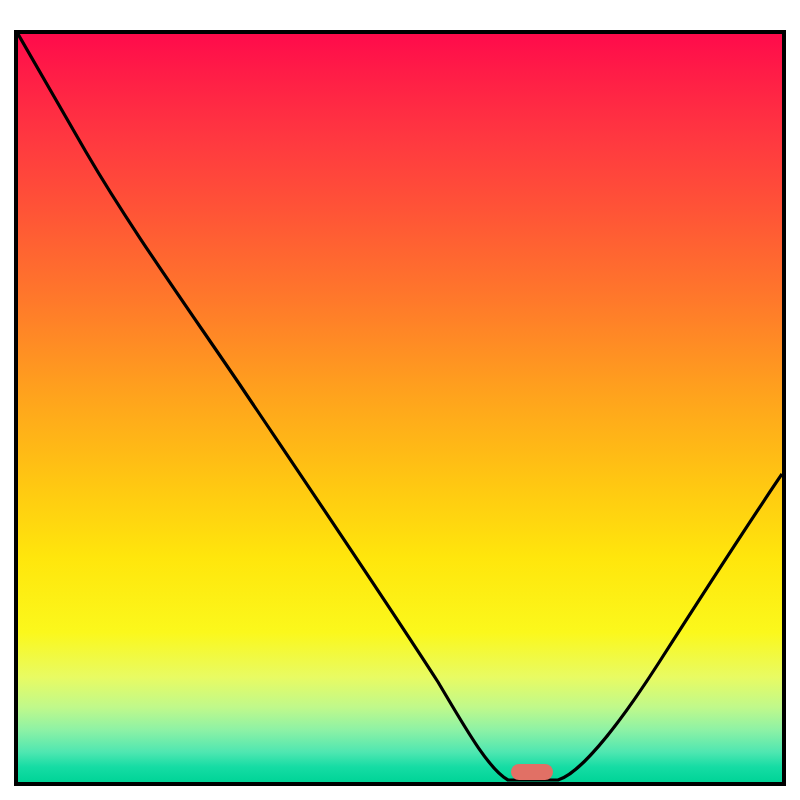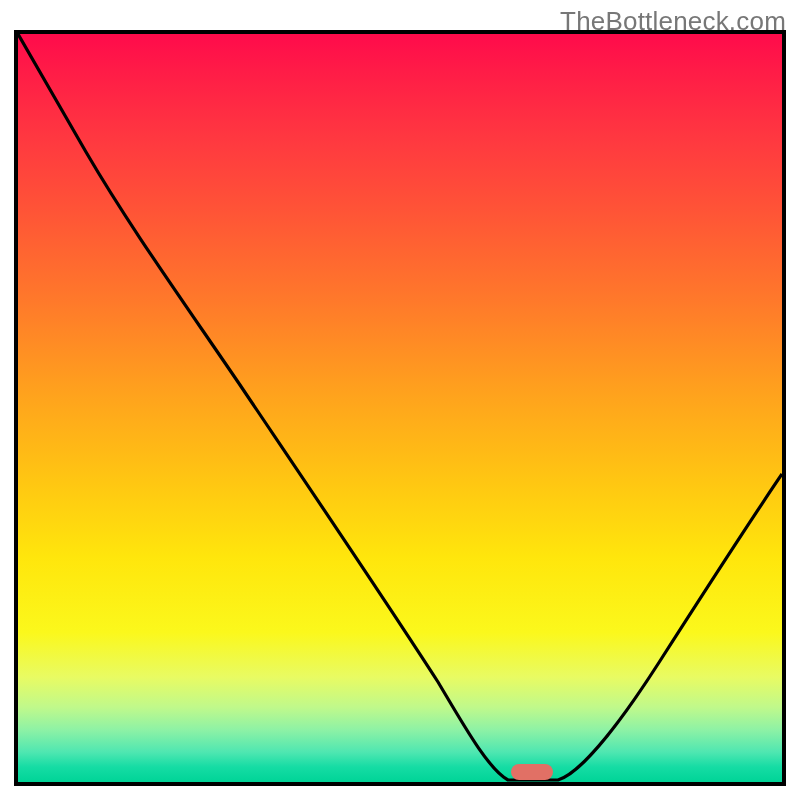--- a/index.html
+++ b/index.html
@@ -68,21 +68,20 @@
     height: 16px;
     border-radius: 10px;
     background: #e17065;
     z-index: 15;
   }
 </style>
 </head>
 <body>
 
 <div class="frame">
-  <div class="watermark">TheBottleneck.com</div>
 
   <div class="plot-area">
     <div class="gradient-bg"></div>
 
     <svg class="curve" viewBox="0 0 764 748" preserveAspectRatio="none">
       <path d="M 0 0
                L 68 118
                C 110 190, 160 260, 220 348
                C 290 452, 360 555, 420 648
                C 445 690, 470 735, 490 746

